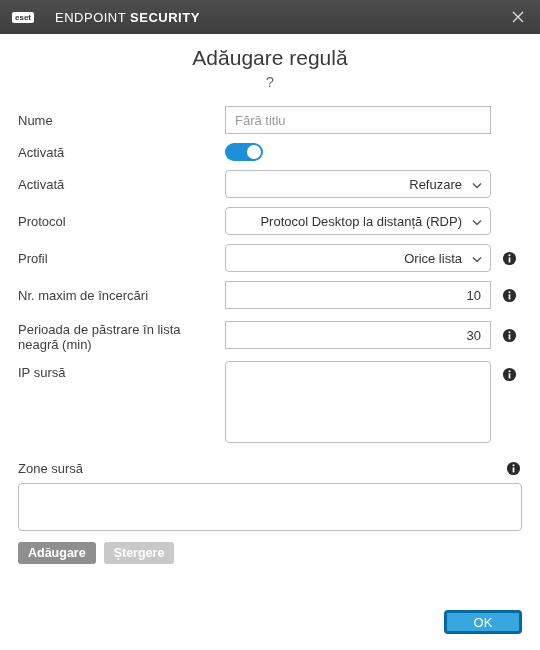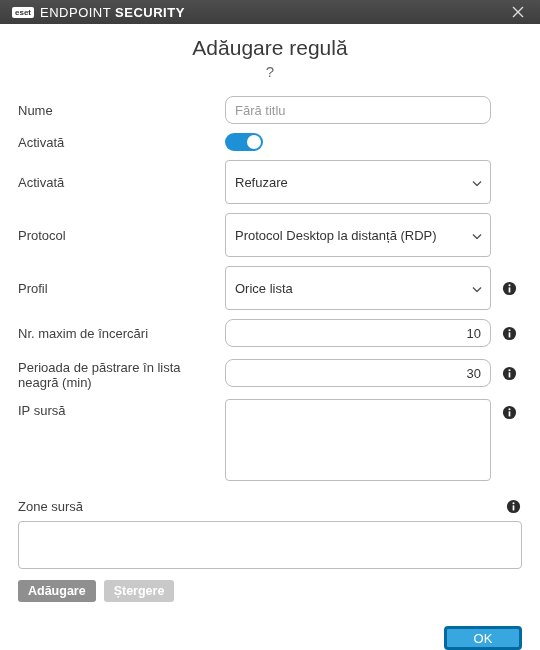--- a/index.html
+++ b/index.html
@@ -12,21 +12,21 @@
     background:#fff;
     display:flex; flex-direction:column;
   }
   .titlebar {
     height:34px;
     background: linear-gradient(#4e4e4e,#3d3d3d);
     color:#fff;
     display:flex; align-items:center;
     padding:0 10px 0 12px;
   }
-  .brand { display:flex; align-items:center; gap:6px; font-size:13px; letter-spacing:0.5px; }
+  .brand { display:flex; align-items:center; gap:21px; font-size:13px; letter-spacing:0.5px; }
   .brand-badge {
     background:#fff; color:#333; font-size:8px; font-weight:700;
     padding:1px 3px; border-radius:2px; letter-spacing:0;
   }
   .brand-text { font-weight:300; }
   .brand-text b { font-weight:600; }
   .titlebar .spacer { flex:1; }
   .titlebar .close {
     width:24px; height:24px; display:flex; align-items:center; justify-content:center;
     cursor:pointer; color:#ddd;
@@ -47,33 +47,34 @@
   .form { display:grid; grid-template-columns: 198px 1fr 22px; column-gap:8px; row-gap:12px; align-items:center;gap:9px; }
   .form-row-label { color:#404040; font-size:13px; }
   .info-icon {
     width:18px; height:18px; display:flex; align-items:center; justify-content:center;
     color:#2b2b2b; cursor:pointer;
   }
   .info-icon svg { display:block; }
 
   input[type=text].txt, input[type=text].num {
     width:100%; height:28px;
-    border:1px solid #bdbdbd; border-radius:8px;
+    border:1px solid #bdbdbd; border-radius:0;
     padding:0 9px; font-size:13px; color:#333;
     outline:none;
   }
   input[type=text].txt::placeholder { color:#9a9a9a; }
   input[type=text].num { text-align:right; color:#333; }
 
   .select {
-    position:relative; width:100%; height:44px;
+    position:relative; width:100%; height:28px;
     border:1px solid #bdbdbd; border-radius:4px;
     background:#fff; display:flex; align-items:center;
     padding:0 28px 0 9px; font-size:13px; color:#333;
     cursor:pointer;
+    justify-content:flex-end;
   }
   .select .chev {
     position:absolute; right:8px; top:50%; transform:translateY(-50%);
     color:#555;
   }
 
   .toggle {
     width:38px; height:18px; border-radius:9px;
     background:#1e90d6; position:relative; cursor:pointer;
   }

